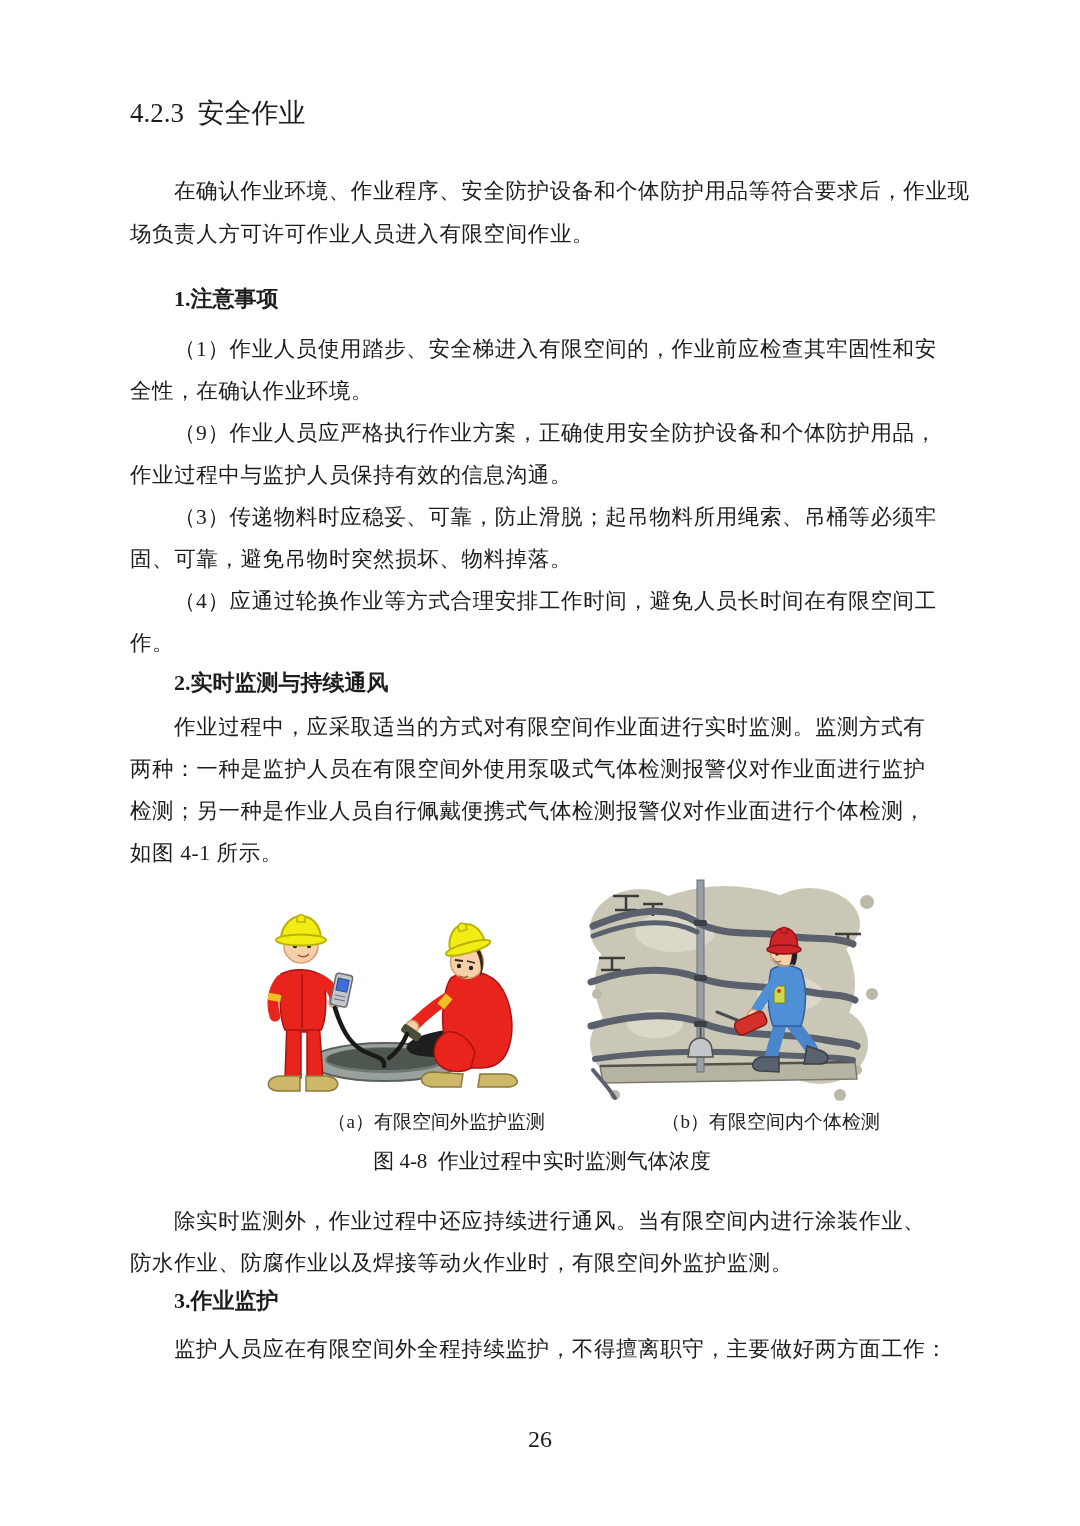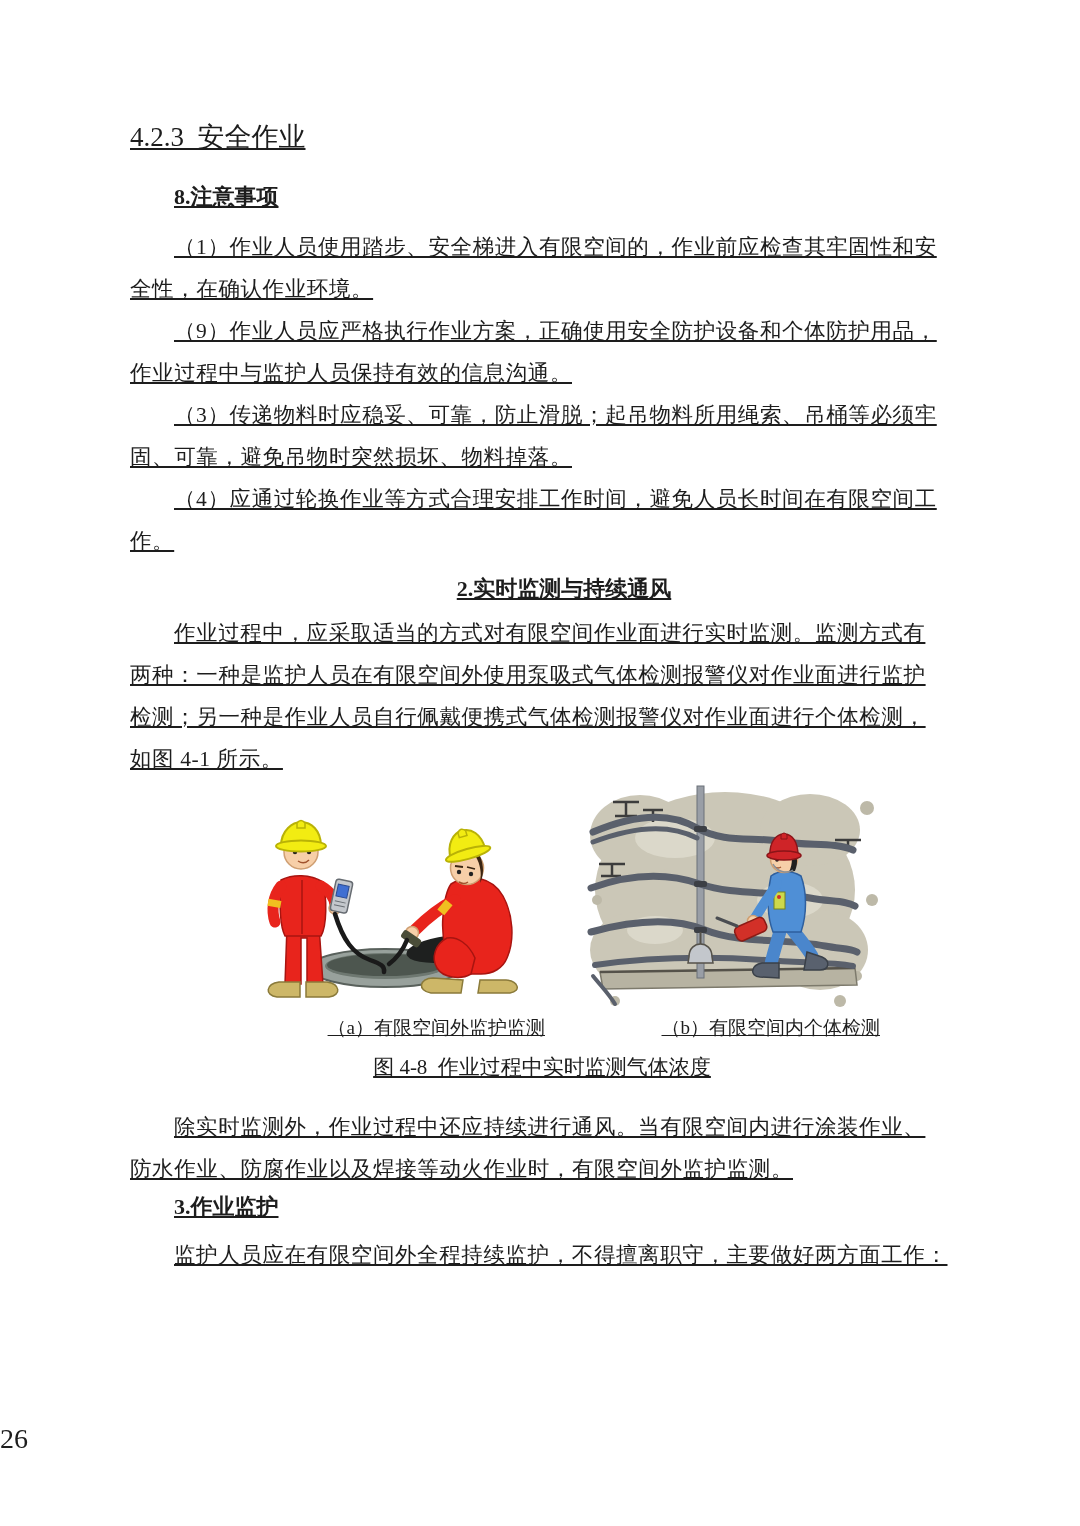--- a/index.html
+++ b/index.html
@@ -10,22 +10,21 @@
     background: #ffffff;
     font-family: "Liberation Serif", "DejaVu Serif", serif;
     color: #1d1d1d;
     overflow: hidden;
   }
   .content {
     position: absolute;
     left: 130px;
     top: 0;
     width: 824px;
-    padding-top: 120px;
-    text-decoration: underline;
+    padding-top: 96px;
   }
   .heading {
     font-size: 27px;
     font-weight: 400;
     line-height: 34px;
     margin: 0;
     white-space: pre;
   }
   .para { margin: 0; }
   .para .line {
@@ -40,21 +39,21 @@
     font-size: 22px;
     font-weight: 700;
     line-height: 30px;
     text-indent: 44px;
     white-space: pre;
     margin: 0;
   }
   .intro { margin-top: 40px; }
   .sec1-title { margin-top: 28px; }
   .items { margin-top: 14px; }
-  .sec2-title { margin-top: 12px; text-align: center; }
+  .sec2-title { margin-top: 4px; }
   .p-monitor { margin-top: 8px; }
   .figure-row {
     margin-top: 0;
     display: flex;
     align-items: flex-end;
     padding-left: 105px;
     gap: 40px;
   }
   .caption-row {
     display: flex;
@@ -78,35 +77,40 @@
     white-space: pre;
   }
   .p-vent { margin-top: 26px; }
   .sec3-title { margin-top: 2px; }
   .p-guard { margin-top: 12px; }
   .page-num {
     position: absolute;
     top: 1427px;
     left: 0;
     width: 100%;
-    font-size: 28px;
+    text-align: center;
+    font-size: 24px;
     line-height: 24px;
   }
   svg { display: block; }
 </style>
 </head>
 <body>
 
 <div class="page">
   <div class="content">
 
     <h1 class="heading">4.2.3  安全作业</h1>
 
-
-    <div class="sec-title sec1-title">8.注意事项</div>
+    <div class="para intro">
+      <div class="line indent">在确认作业环境、作业程序、安全防护设备和个体防护用品等符合要求后，作业现</div>
+      <div class="line">场负责人方可许可作业人员进入有限空间作业。</div>
+    </div>
+
+    <div class="sec-title sec1-title">1.注意事项</div>
 
     <div class="items">
       <div class="para tight">
         <div class="line indent">（1）作业人员使用踏步、安全梯进入有限空间的，作业前应检查其牢固性和安</div>
         <div class="line">全性，在确认作业环境。</div>
       </div>
       <div class="para tight">
         <div class="line indent">（9）作业人员应严格执行作业方案，正确使用安全防护设备和个体防护用品，</div>
         <div class="line">作业过程中与监护人员保持有效的信息沟通。</div>
       </div>

